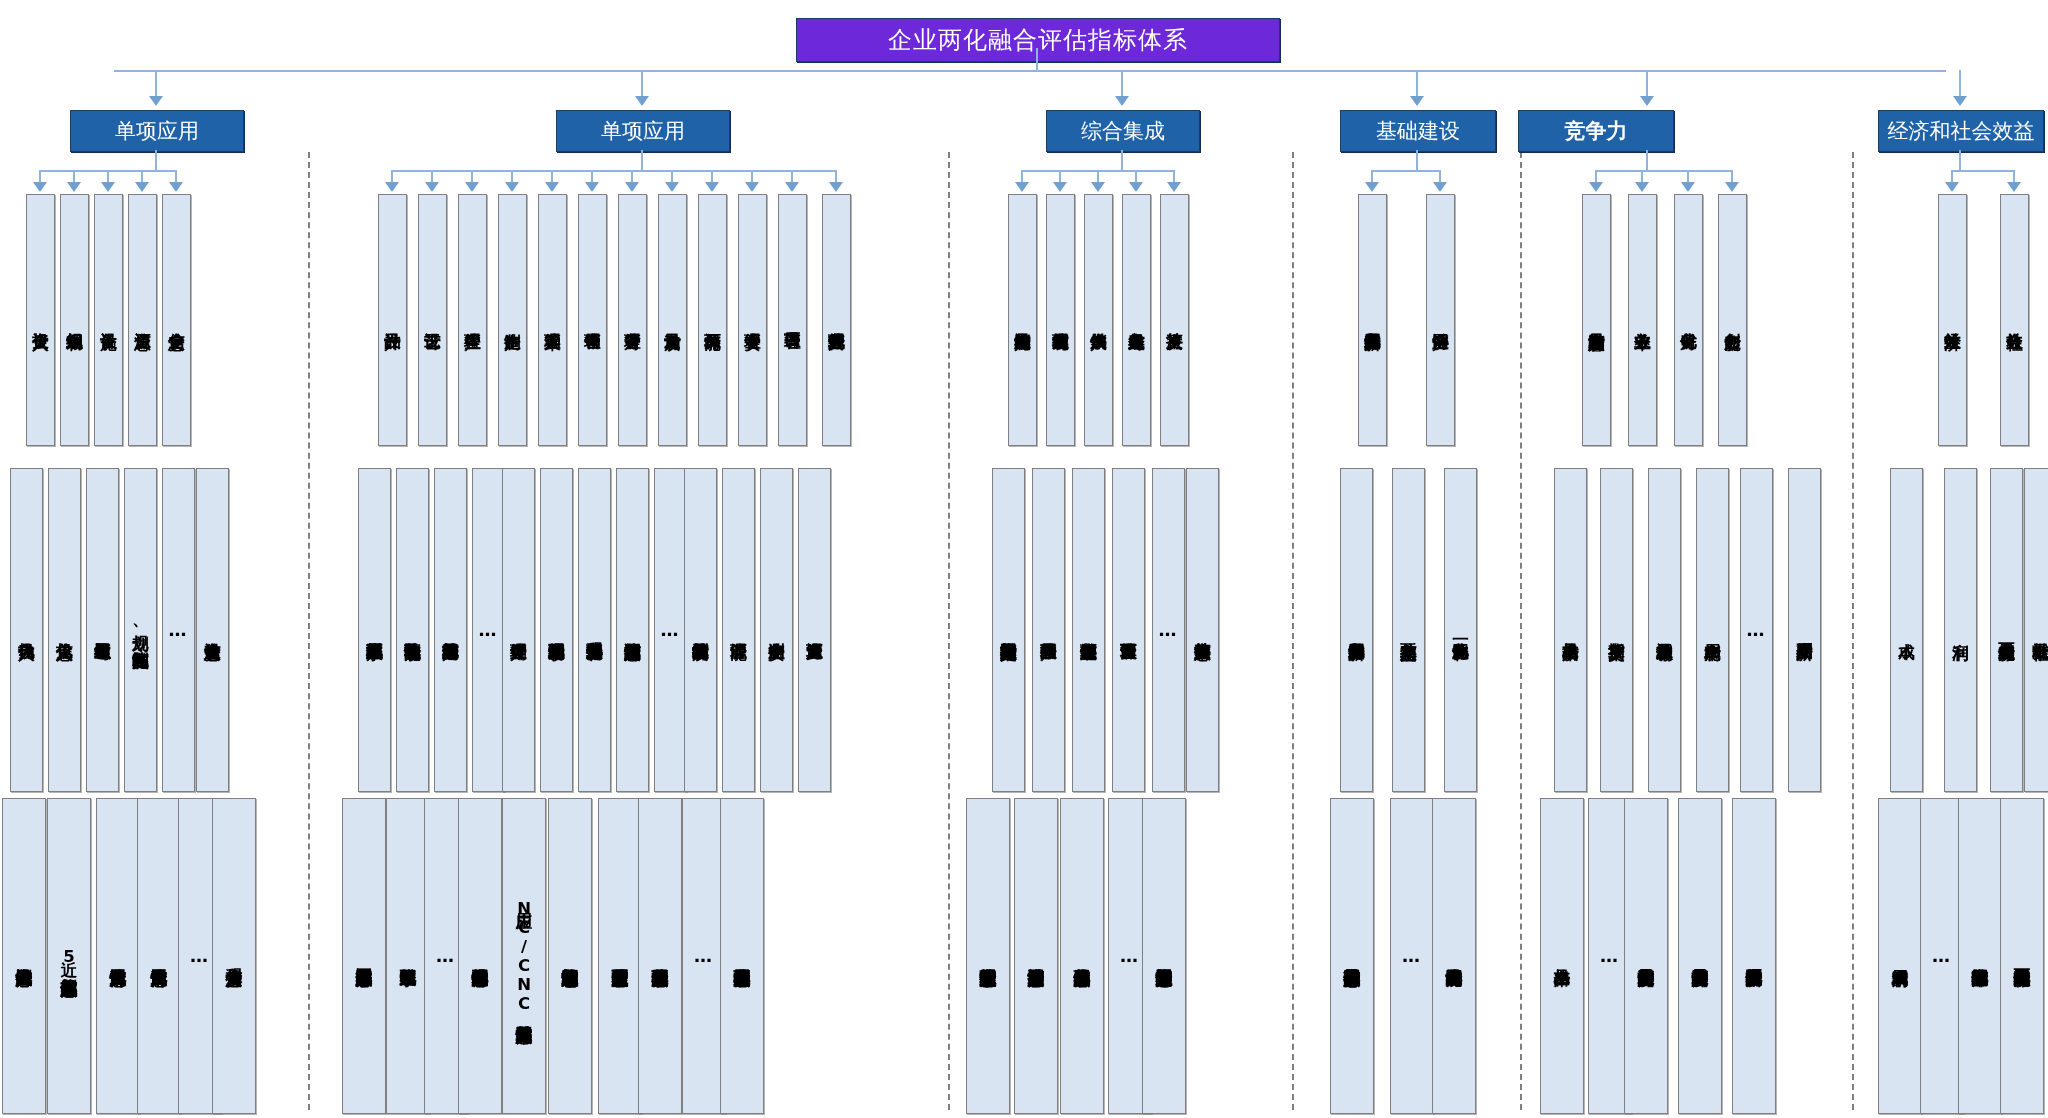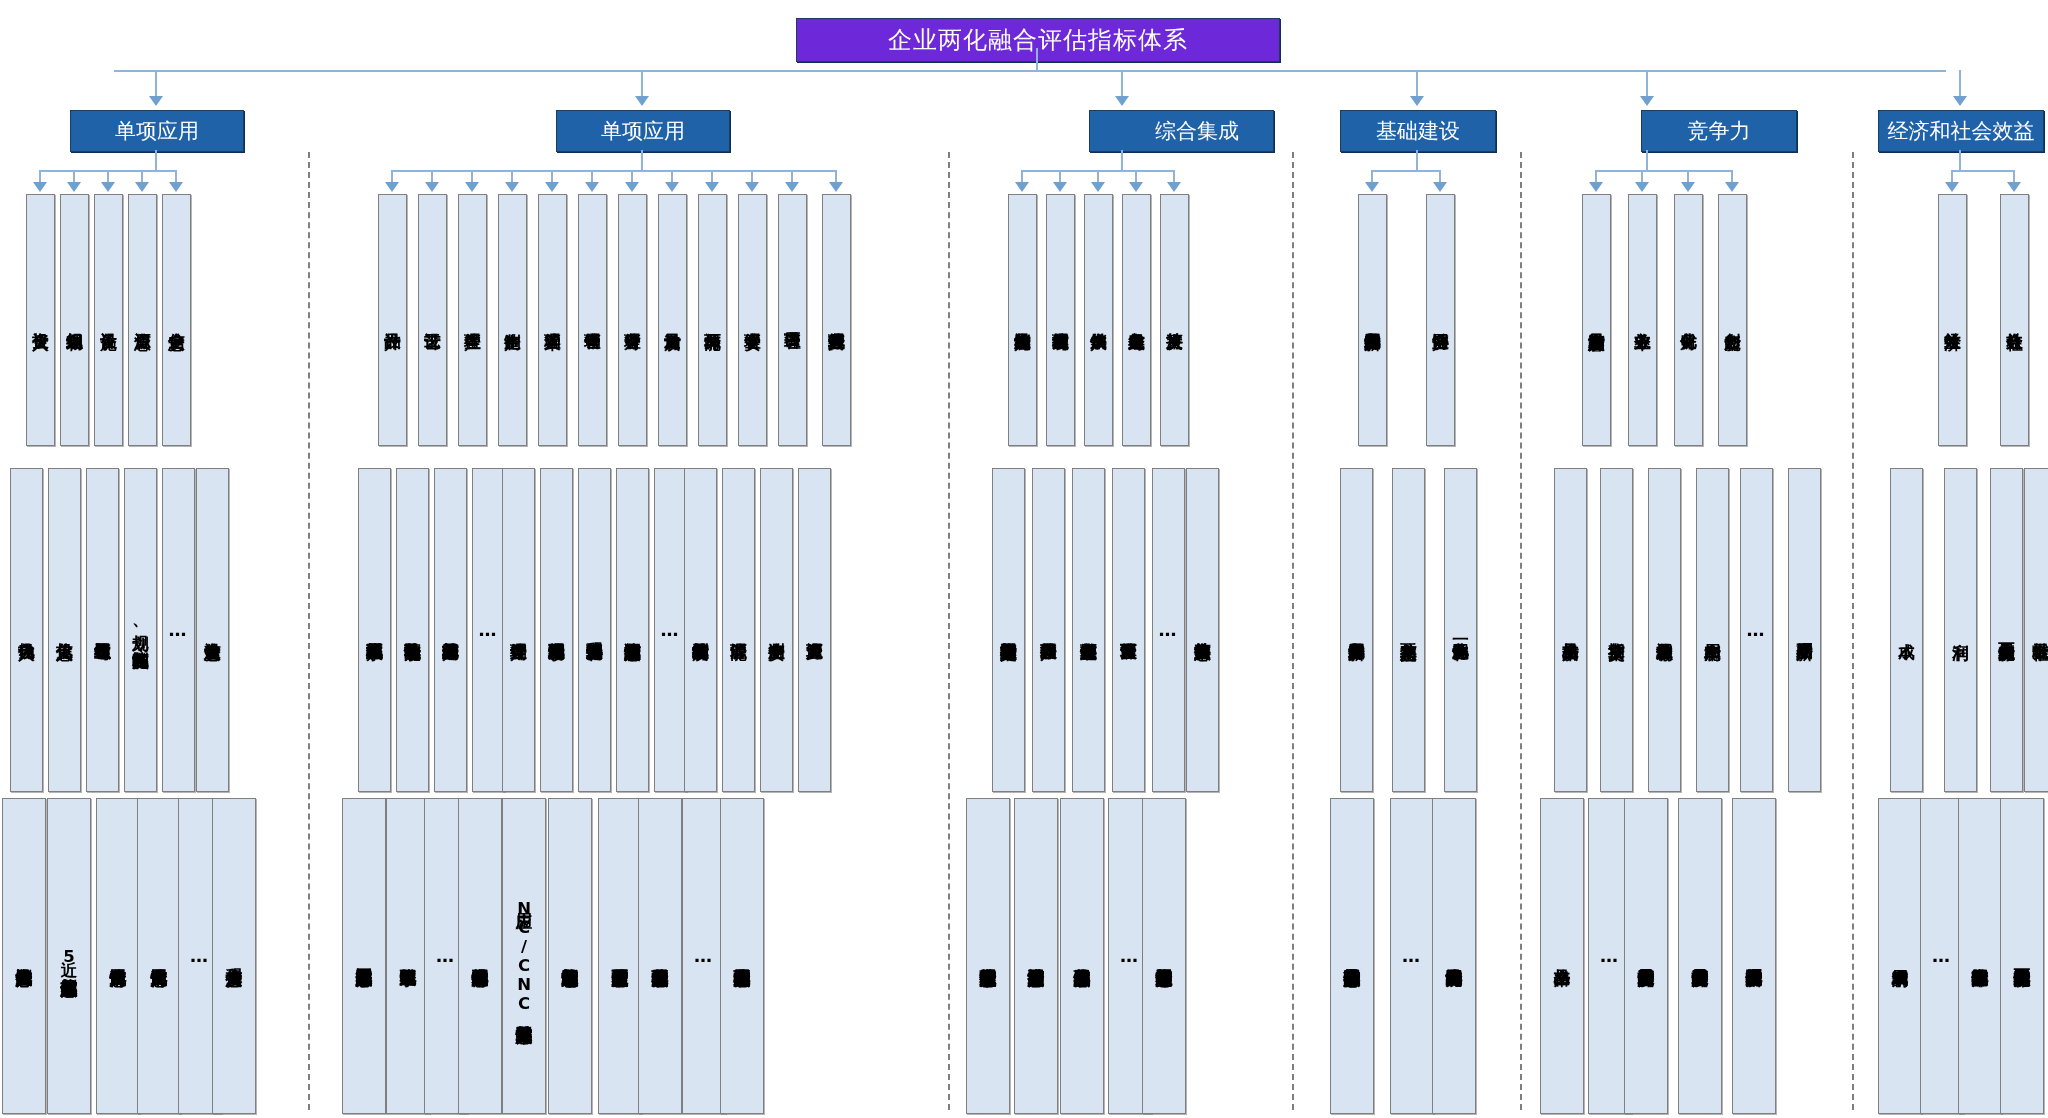--- a/index.html
+++ b/index.html
@@ -162,21 +162,21 @@
     <div class="vbox l4" style="left: 342px; top: 798px; width: 42px; height: 314px;">建立了三维数字化模型的产品占产品总数的比例</div>
     <div class="vbox l4" style="left: 386px; top: 798px; width: 42px; height: 314px;">数字化预装配建模水平</div>
     <div class="vbox l4 ell" style="left: 424px; top: 798px; width: 42px; height: 314px;">…</div>
     <div class="vbox l4" style="left: 458px; top: 798px; width: 42px; height: 314px;">自动生成配送计划的物料占全部配送物料总量的比例</div>
     <div class="vbox l4" style="left: 502px; top: 798px; width: 42px; height: 314px;">应用NC/CNC的关键工序数量占关键工序总数量的比例</div>
     <div class="vbox l4" style="left: 548px; top: 798px; width: 42px; height: 314px;">利用信息系统编制车间作业计划的车间数量占车间总数量的比例</div>
     <div class="vbox l4" style="left: 598px; top: 798px; width: 42px; height: 314px;">应用信息系统进行质量管理的覆盖范围</div>
     <div class="vbox l4" style="left: 638px; top: 798px; width: 42px; height: 314px;">应用信息化手段进行能源管理实现的功能</div>
     <div class="vbox l4 ell" style="left: 682px; top: 798px; width: 42px; height: 314px;">…</div>
     <div class="vbox l4" style="left: 720px; top: 798px; width: 42px; height: 314px;">应用信息化手段进行人力资源管理实现的功能与层级</div>
-    <div class="l1-box" style="left: 1089px; width: 152px; padding-left: 31px;">综合集成</div>
+    <div class="l1-box" style="left: 1046px; width: 152px;">综合集成</div>
     <div class="vline" style="left: 1121px; top: 70px; height: 28px;"></div>
     <div class="arrow" style="left: 1115px; top: 96px;"></div>
     <div class="vline" style="left: 1121px; top: 150px; height: 20px;"></div>
     <div class="hline" style="left: 1021.5px; top: 170px; width: 152px;"></div>
     <div class="vline" style="left: 1020.5px; top: 170px; height: 14px;"></div>
     <div class="arrow" style="left: 1014.5px; top: 182px;"></div>
     <div class="vbox l2" style="left: 1008px; top: 194px; width: 27px; height: 250px;">产品设计与制造集成</div>
     <div class="vline" style="left: 1058.5px; top: 170px; height: 14px;"></div>
     <div class="arrow" style="left: 1052.5px; top: 182px;"></div>
     <div class="vbox l2" style="left: 1046px; top: 194px; width: 27px; height: 250px;">管理与控制集成</div>
@@ -210,21 +210,21 @@
     <div class="vbox l2" style="left: 1358px; top: 194px; width: 27px; height: 250px;">产品协同创新和绿色发展</div>
     <div class="vline" style="left: 1438.5px; top: 170px; height: 14px;"></div>
     <div class="arrow" style="left: 1432.5px; top: 182px;"></div>
     <div class="vbox l2" style="left: 1426px; top: 194px; width: 27px; height: 250px;">产业链协同</div>
     <div class="vbox l3" style="left: 1340px; top: 468px; width: 31px; height: 322px;">产品协同创新和绿色发展</div>
     <div class="vbox l3" style="left: 1392px; top: 468px; width: 31px; height: 322px;">信息交互和共享</div>
     <div class="vbox l3" style="left: 1444px; top: 468px; width: 31px; height: 322px;">业务协同和一体化</div>
     <div class="vbox l4" style="left: 1330px; top: 798px; width: 42px; height: 314px;">贯穿产品全生命周期各阶段的产品状态信息跟踪与反馈情况</div>
     <div class="vbox l4 ell" style="left: 1390px; top: 798px; width: 42px; height: 314px;">…</div>
     <div class="vbox l4" style="left: 1432px; top: 798px; width: 42px; height: 314px;">跨企业网络化产品协同设计与制造能力</div>
-    <div class="l1-box" style="left: 1641px; width: 154px;">竞争力</div>
+    <div class="l1-box" style="left: 1518px; width: 154px; font-weight: bold;">竞争力</div>
     <div class="vline" style="left: 1646px; top: 70px; height: 28px;"></div>
     <div class="arrow" style="left: 1640px; top: 96px;"></div>
     <div class="vline" style="left: 1646px; top: 150px; height: 20px;"></div>
     <div class="hline" style="left: 1595.5px; top: 170px; width: 136px;"></div>
     <div class="vline" style="left: 1594.5px; top: 170px; height: 14px;"></div>
     <div class="arrow" style="left: 1588.5px; top: 182px;"></div>
     <div class="vbox l2" style="left: 1582px; top: 194px; width: 27px; height: 250px;">产品质量和客户满意度</div>
     <div class="vline" style="left: 1640.5px; top: 170px; height: 14px;"></div>
     <div class="arrow" style="left: 1634.5px; top: 182px;"></div>
     <div class="vbox l2" style="left: 1628px; top: 194px; width: 27px; height: 250px;">业务效率</div>

